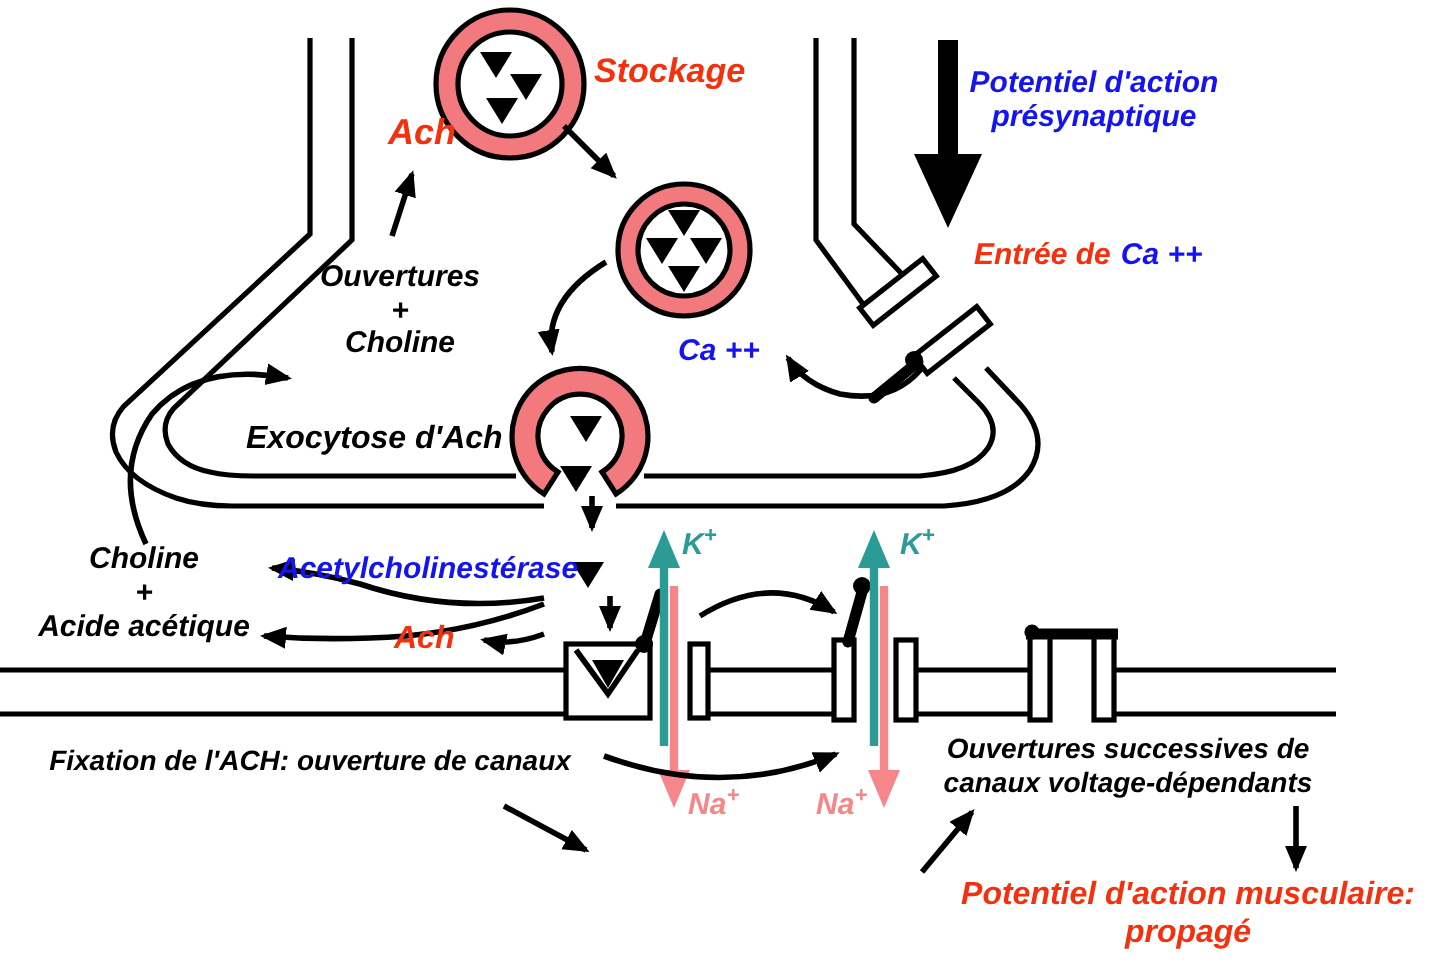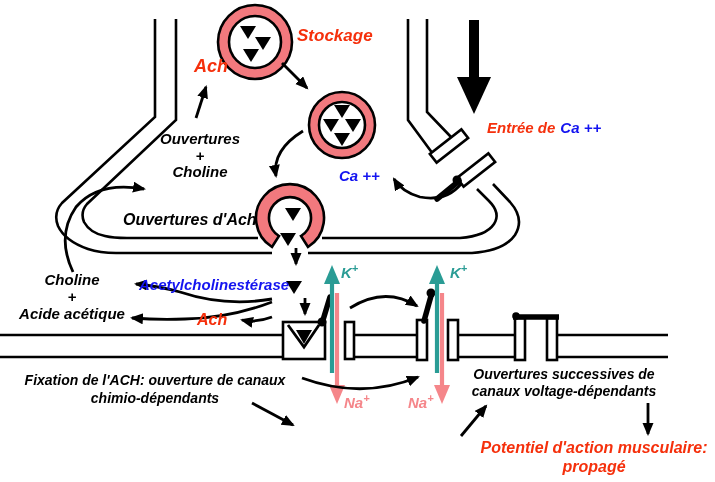--- a/index.html
+++ b/index.html
@@ -142,32 +142,36 @@
     <path class="thin" d="M302,378 Q362,400 418,377" marker-end="url(#arrow)"></path>
     <line class="thin" x1="252" y1="403" x2="293" y2="425" marker-end="url(#arrow)"></line>
     <line class="thin" x1="461" y1="436" x2="486" y2="406" marker-end="url(#arrow)"></line>
     <line class="thin" x1="648" y1="403" x2="648" y2="434" marker-end="url(#arrow)"></line>
   </svg>
 
   <div class="lbl red f17" style="left:297px;top:26px">Stockage</div>
 
   <div class="lbl red f18" style="left:194px;top:56px">Ach</div>
 
+  <div class="lbl blue f15 center" style="left:452px;top:33px;width:190px">
+    <div>Potentiel d'action</div>
+    <div>présynaptique</div>
+  </div>
 
   <div class="lbl f15" style="left:487px;top:119px">
     <span class="red">Entrée de</span><span class="blue gap">Ca ++</span>
   </div>
 
   <div class="lbl black f15 center" style="left:140px;top:131px;width:120px;line-height:1.1">
     <div>Ouvertures</div>
     <div>+</div>
     <div>Choline</div>
   </div>
 
-  <div class="lbl black f16" style="left:123px;top:211px">Ouvertures d'Ach</div>
+  <div class="lbl black f16" style="left:123px;top:211px">Exocytose d'Ach</div>
 
   <div class="lbl blue f15" style="left:339px;top:167px">Ca ++</div>
 
   <div class="lbl black f15 center" style="left:10px;top:272px;width:124px;line-height:1.12">
     <div>Choline</div>
     <div>+</div>
     <div>Acide acétique</div>
   </div>
 
   <div class="lbl blue f15" style="left:139px;top:276px">Acetylcholinestérase</div>
@@ -182,21 +186,20 @@
   </div>
   <div class="lbl salmon f15 ion" style="left:344px;top:392px">
     <span>Na</span><sup>+</sup>
   </div>
   <div class="lbl salmon f15 ion" style="left:408px;top:392px">
     <span>Na</span><sup>+</sup>
   </div>
 
   <div class="lbl black f14 center" style="left:10px;top:371px;width:290px;line-height:1.3">
     <div>Fixation de l'ACH: ouverture de canaux</div>
-    <div>chimio-dépendants</div>
   </div>
 
   <div class="lbl black f14 center" style="left:431px;top:366px;width:266px;line-height:1.2">
     <div>Ouvertures successives de</div>
     <div>canaux voltage-dépendants</div>
   </div>
 
   <div class="lbl blue f16 center" style="left:268px;top:436px;width:205px;line-height:1.2">
   </div>
 

